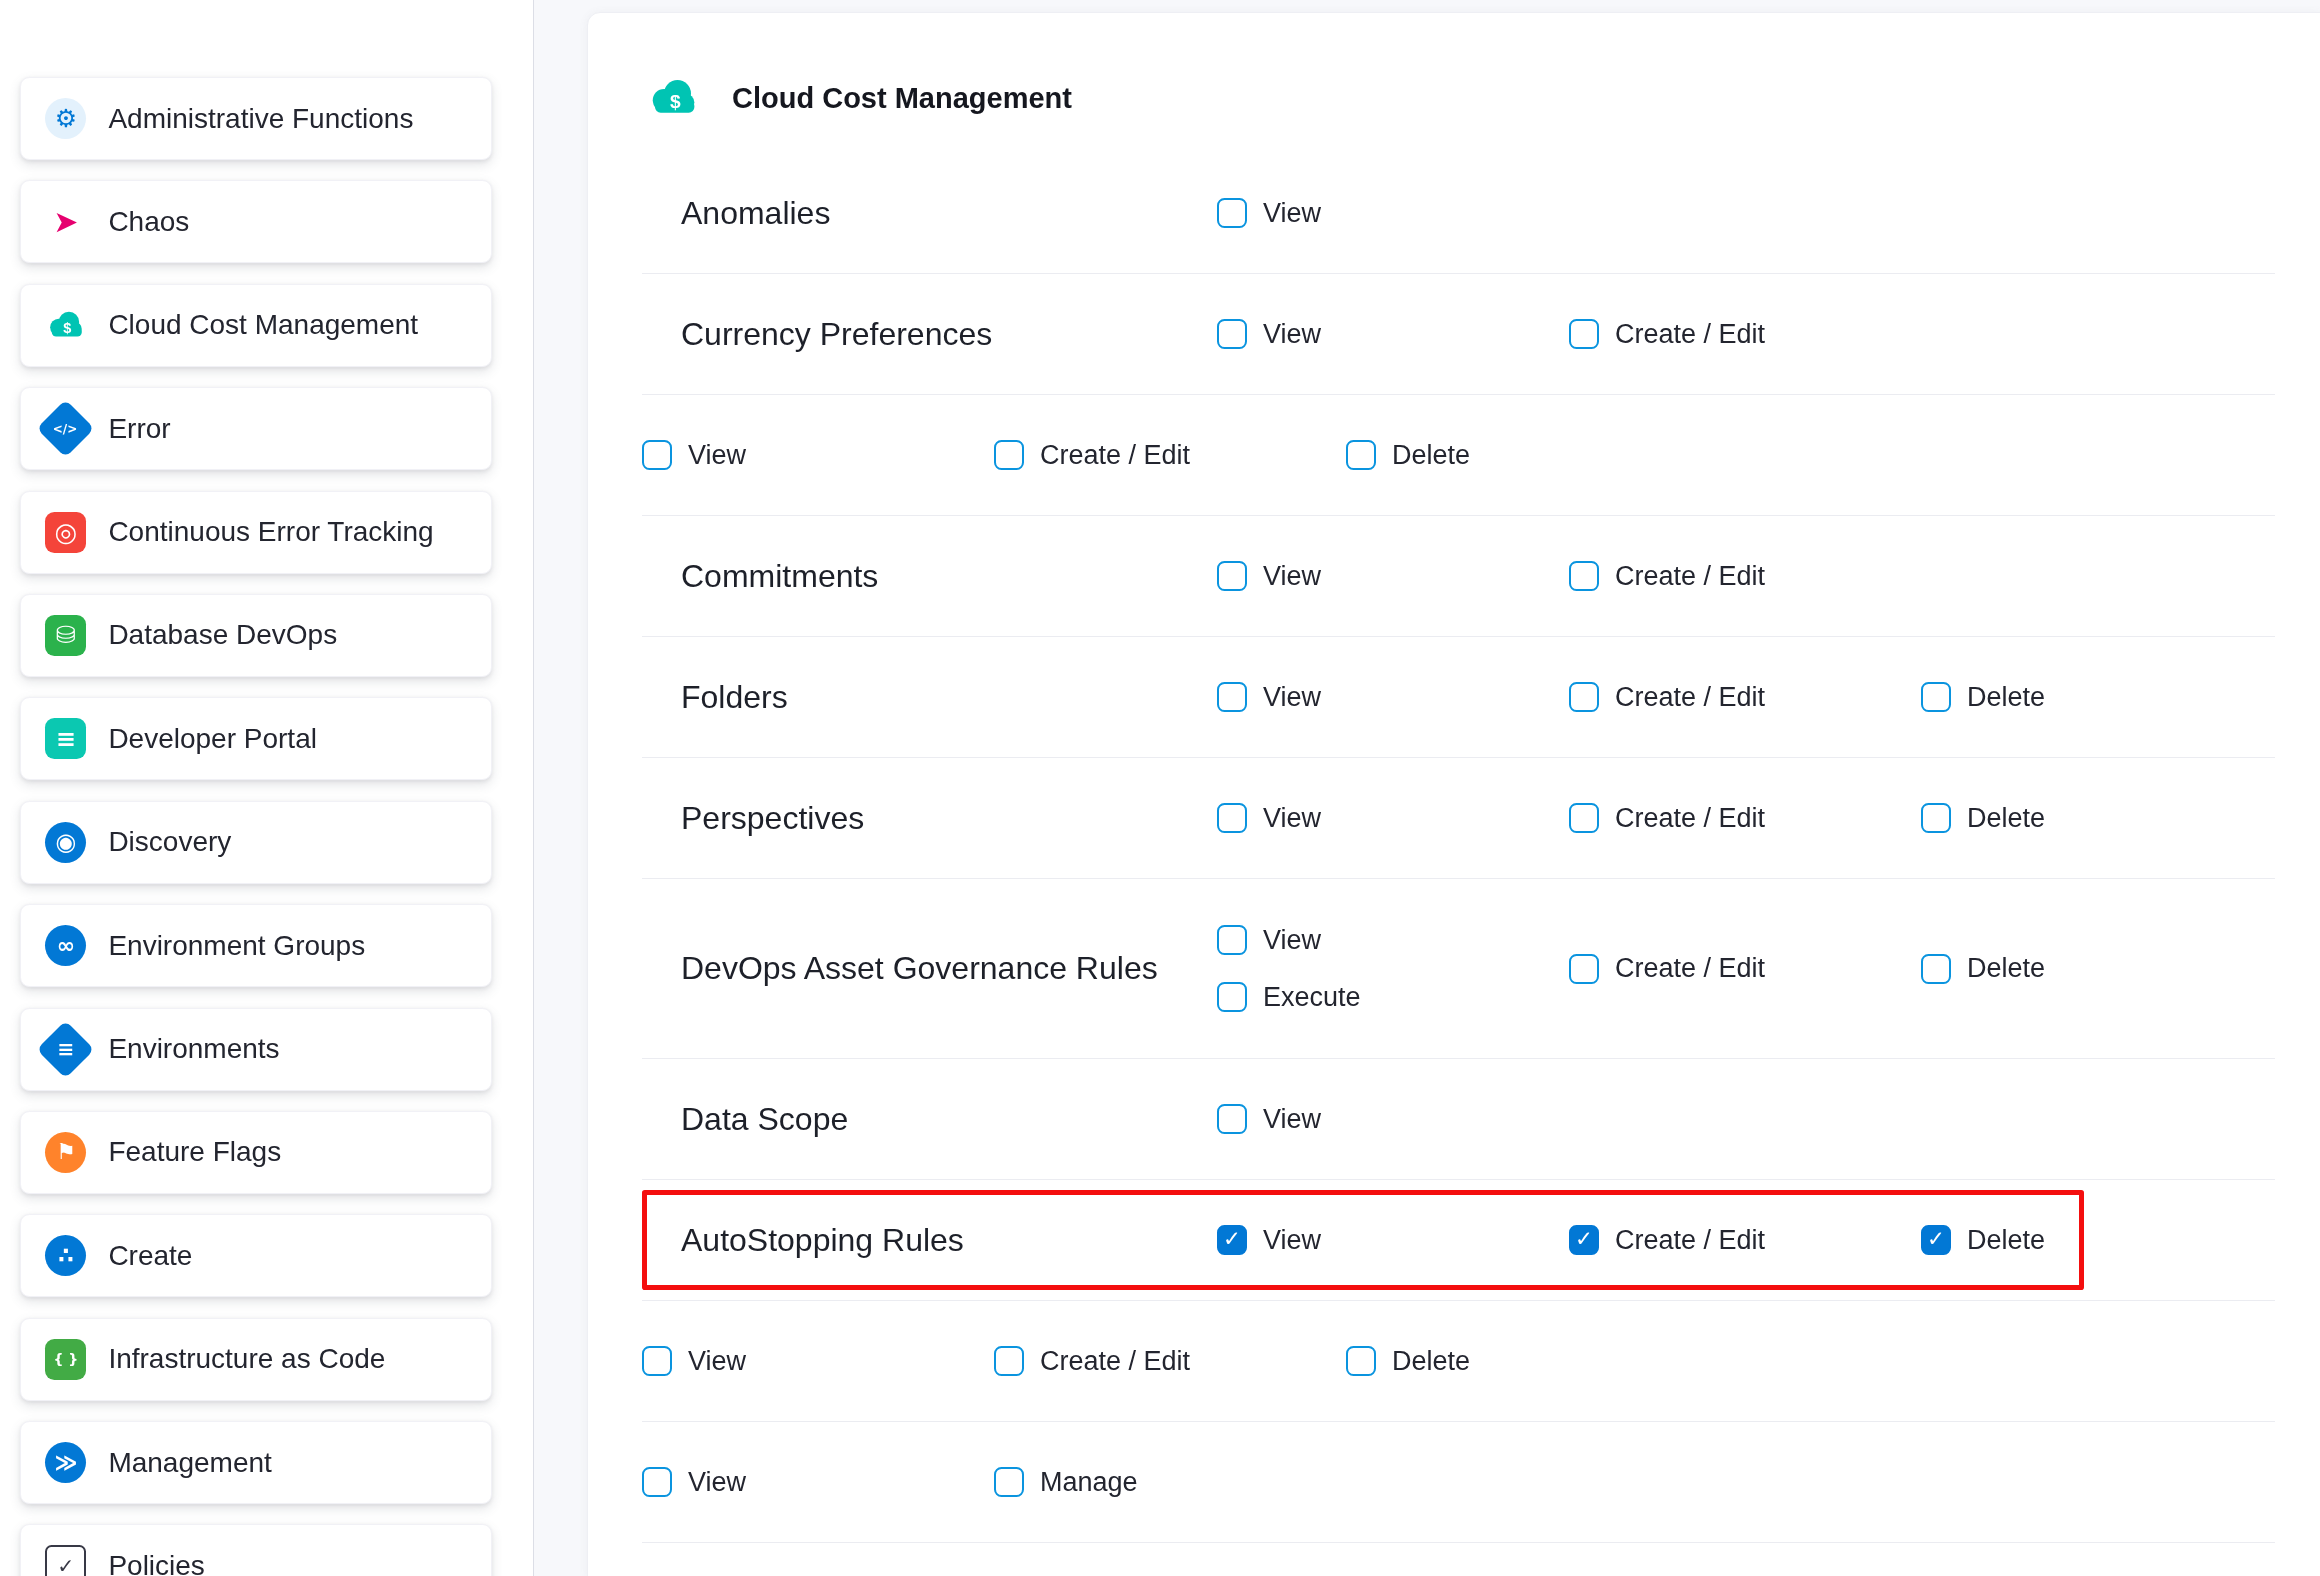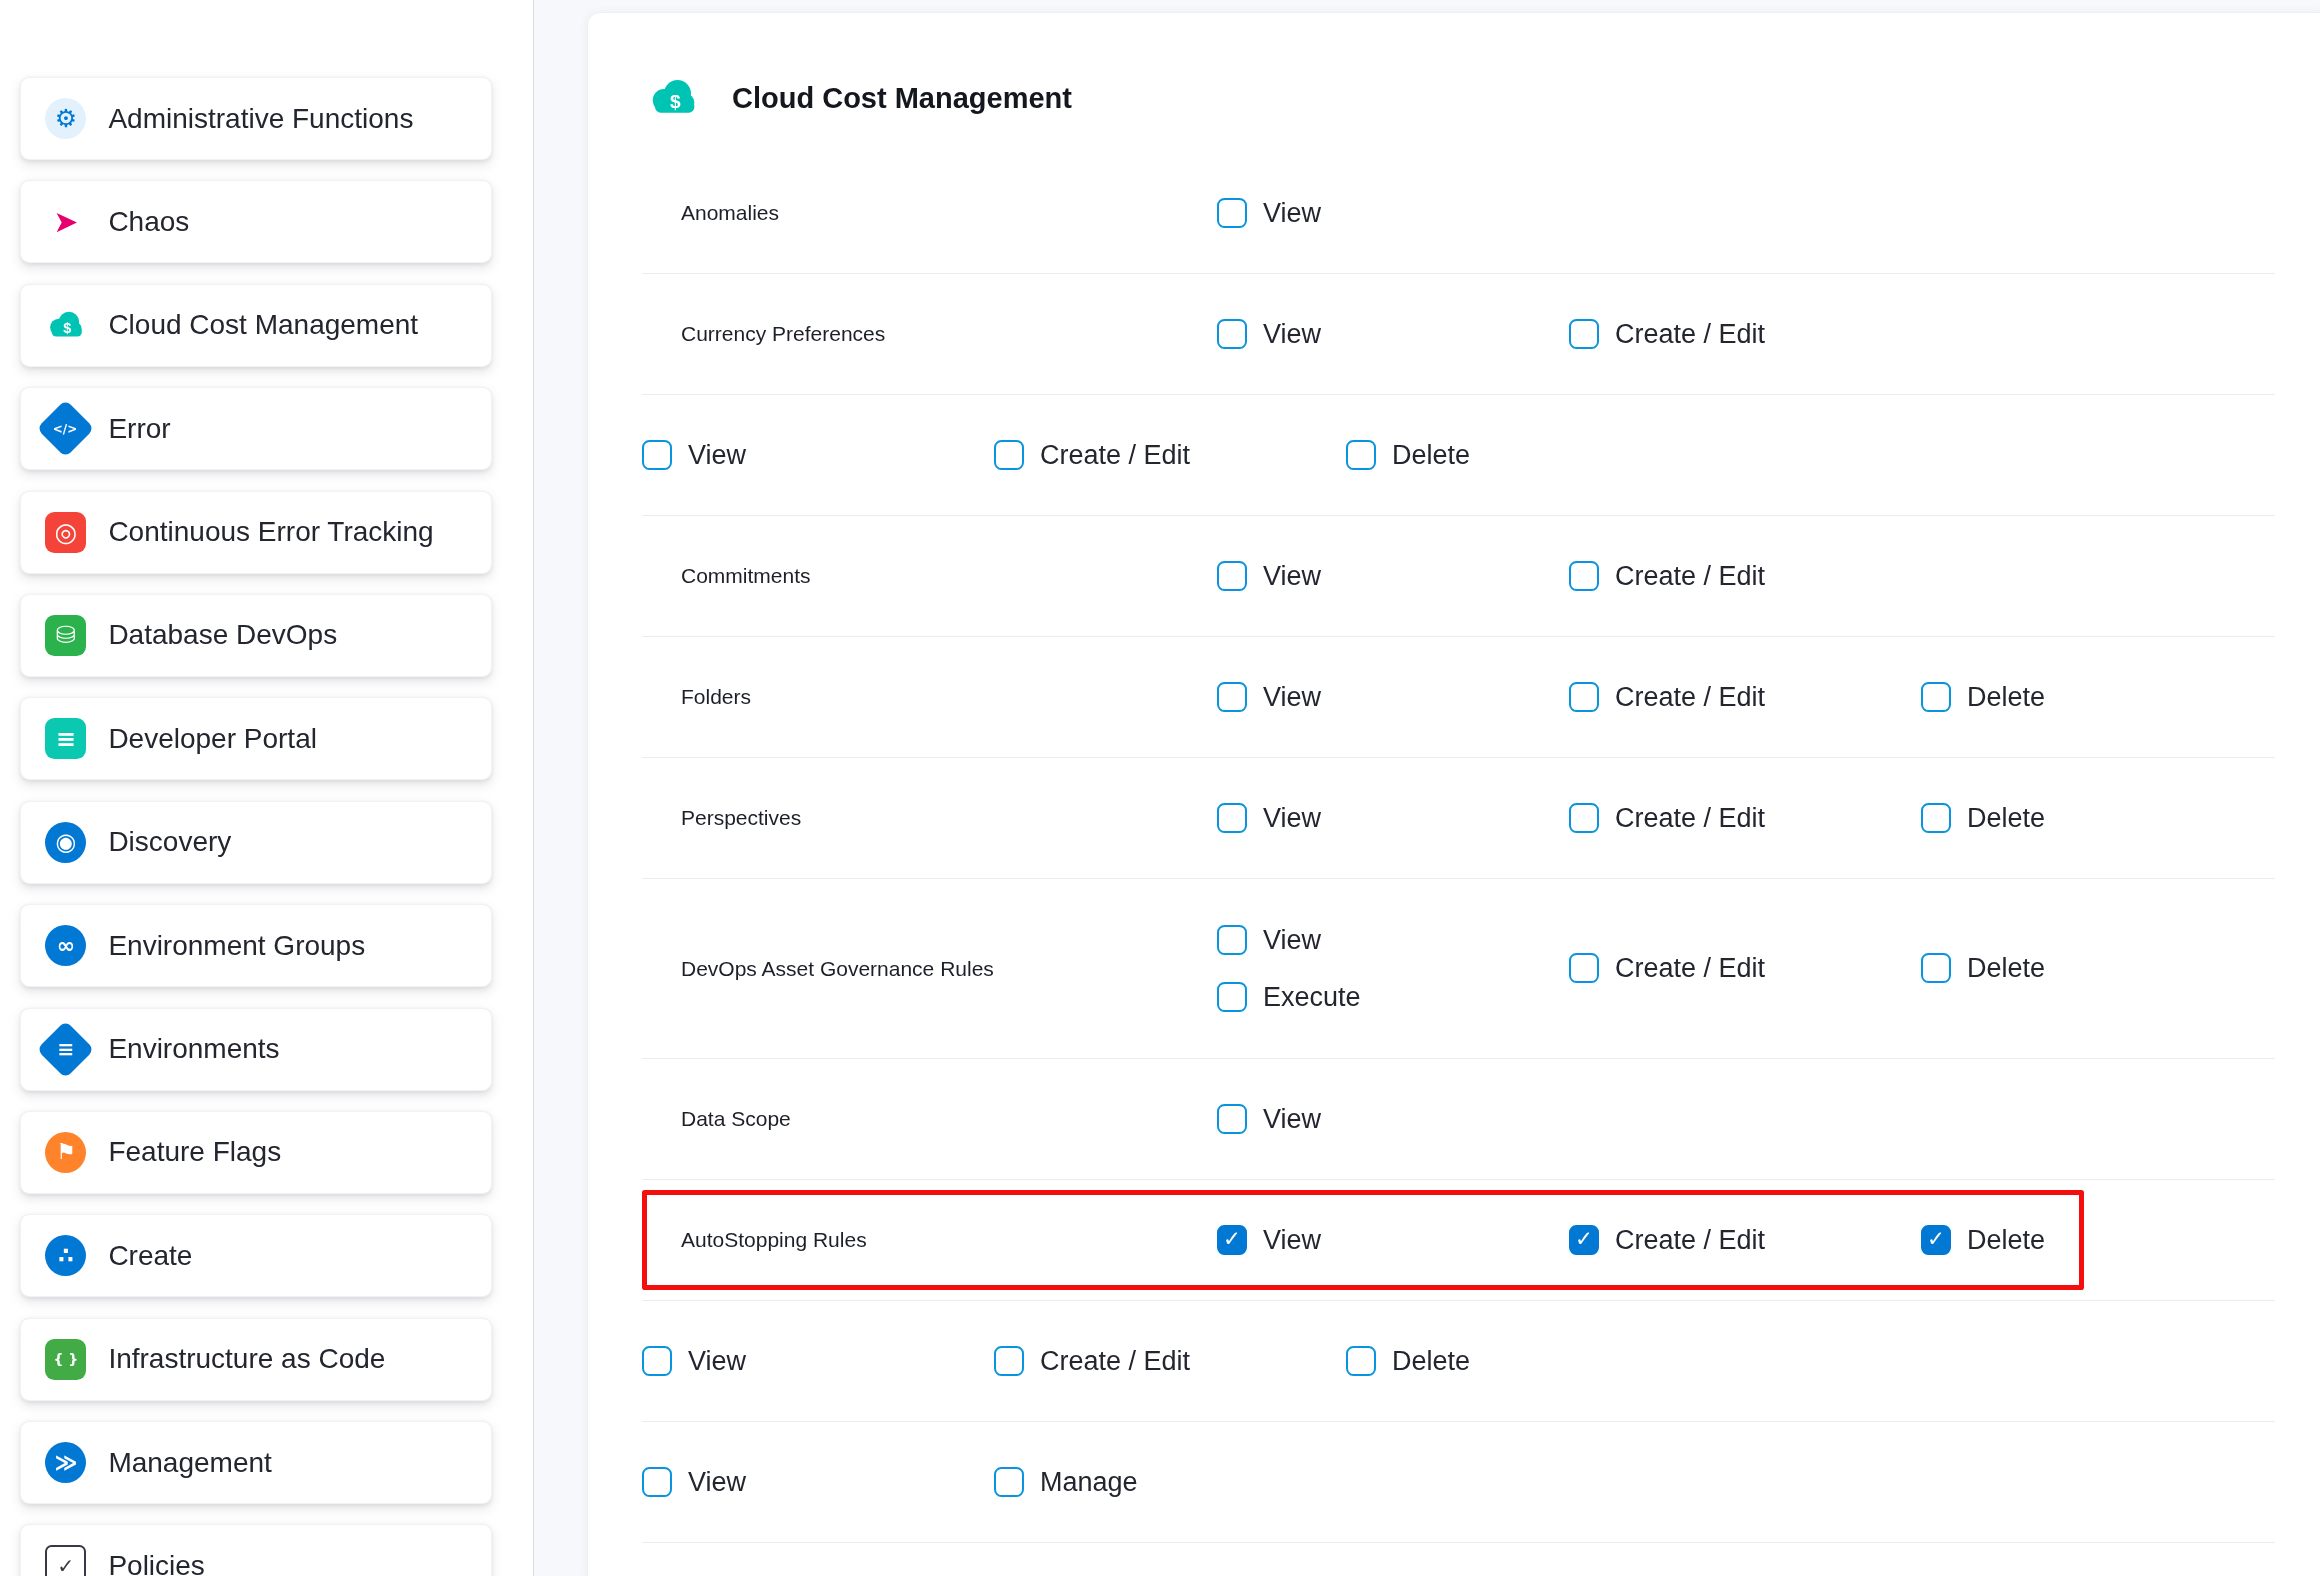--- a/index.html
+++ b/index.html
@@ -71,28 +71,28 @@
   .perm-table { margin:28px 0 0 54px; width:1633px; }
   .perm-row {
     display:flex; align-items:center;
     min-height:121px;
     border-bottom:1.9px solid #ebecf1;
     position:relative;
   }
   .perm-row.tall { min-height:180px; }
   .perm-name {
     width:575px; padding-left:39px;
-    font-size:21px; color:#1d2029;
+    font-size:32px; color:#1d2029;
   }
   .perm-col {
     width:352px;
     display:flex; flex-direction:column; gap:26px;
     justify-content:center;
   }
-  .chk-item { display:flex; align-items:flex-start; gap:16px; cursor:pointer; width:max-content; }
+  .chk-item { display:flex; align-items:center; gap:16px; cursor:pointer; width:max-content; }
   .chk {
     width:30px; height:30px; flex:none;
     background:#fff;
     border:2.8px solid #0a94df;
     border-radius:7.4px;
     display:flex; align-items:center; justify-content:center;
     color:#fff; font-size:21.3px; font-weight:bold; line-height:1;
   }
   .chk.checked { background:#0278d5; border-color:#0278d5; }
   .chk-label { font-size:27px; color:#23252f; white-space:nowrap; }

